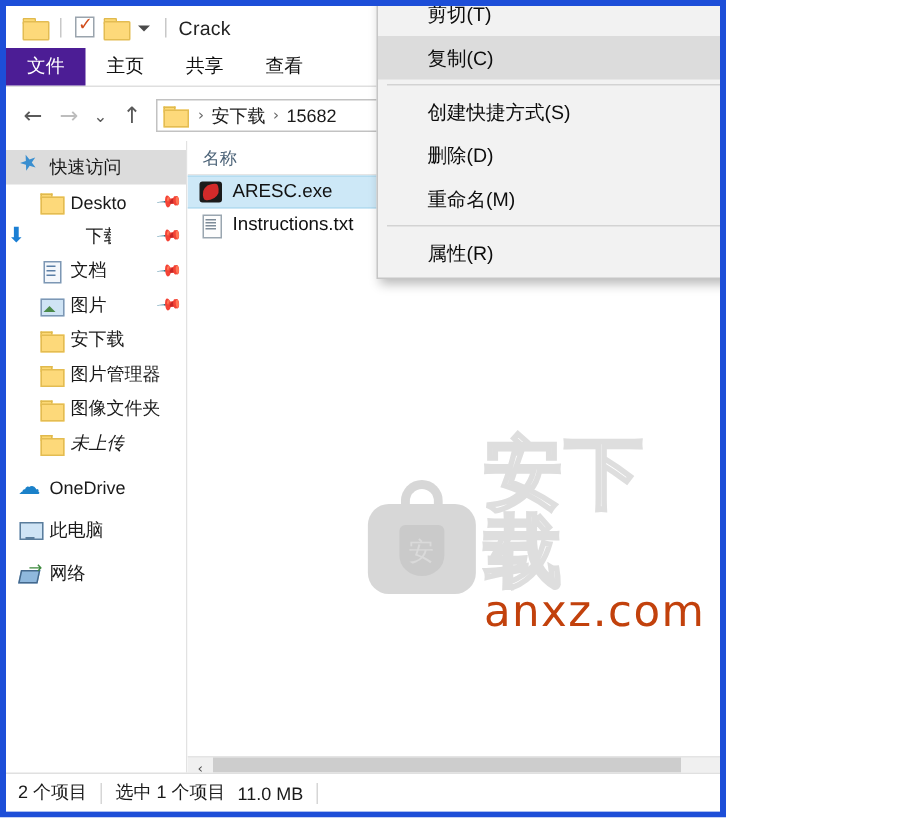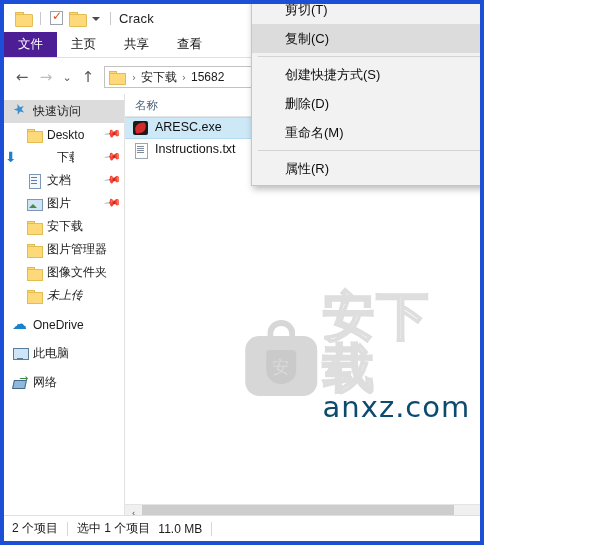--- a/index.html
+++ b/index.html
@@ -282,21 +282,21 @@
   }
   .wm-shield span { font-size: 17px; color: #dadada; }
   .wm-text { display: flex; flex-direction: column; }
   .wm-cn {
     font-size: 52px; color: transparent;
     -webkit-text-stroke: 2px #dedede;
     font-weight: bold; line-height: 1; letter-spacing: 2px;
     font-family: "DejaVu Sans", sans-serif;
   }
   .wm-en {
-    font-size: 29px; color: #0c4a6e; letter-spacing: 1px;
+    font-size: 29px; color: #c2410c; letter-spacing: 1px;
     font-family: "DejaVu Sans", sans-serif; margin-top: -4px;
   }
 
   
   .hscroll {
     position: absolute; left: 0; bottom: 0; right: 0; height: 17px;
     background: #f0f0f0; display: flex; align-items: center;
     border-top: 1px solid #e4e4e4;
   }
   .hs-arrow {

